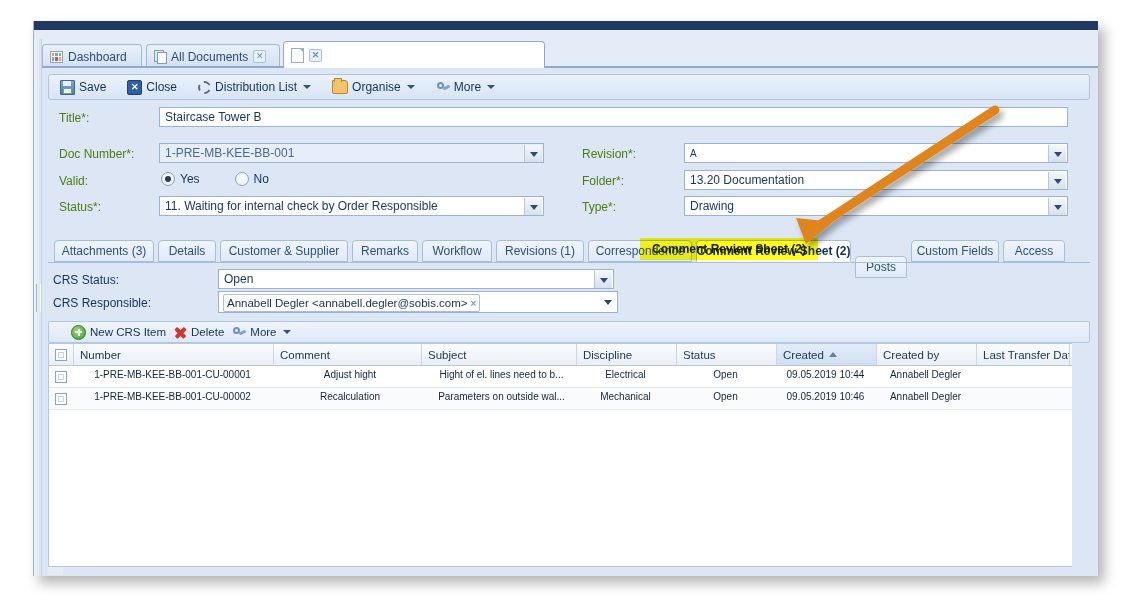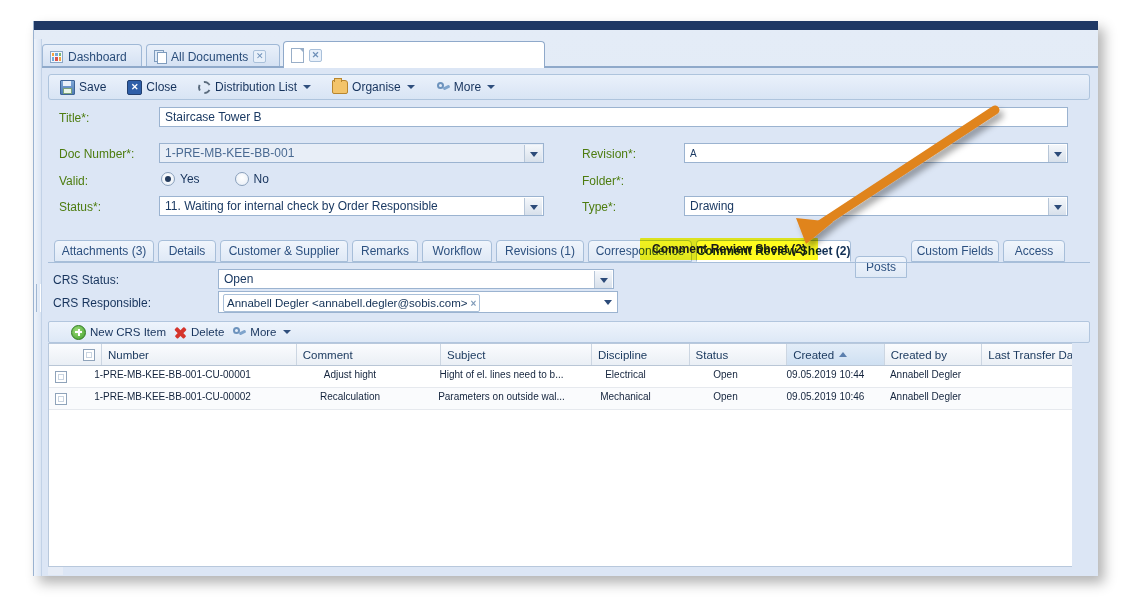--- a/index.html
+++ b/index.html
@@ -192,21 +192,20 @@
 
   
   .grid{
     position:absolute;left:6px;top:275px;width:1024px;bottom:9px;
     background:#fff;border:1px solid #b8c8dc;overflow:hidden;
   }
   .ghead{
     display:flex;height:21px;
     background:linear-gradient(180deg,#fbfcfe,#eaeff5);
     border-bottom:1px solid #b9c6d6;
-    padding-left:28px;
   }
   .gh{
     box-sizing:border-box;padding:3px 6px;font-size:11.5px;color:#1d3b60;
     border-right:1px solid #ccd6e2;white-space:nowrap;overflow:hidden;
     display:flex;align-items:center;gap:5px;
   }
   .gh.sorted{background:linear-gradient(180deg,#e3edf8,#cfe0f2);}
   .sortasc{width:0;height:0;border-left:4px solid transparent;border-right:4px solid transparent;
     border-bottom:5px solid #5b7fae;}
   .grow{display:flex;height:21px;border-bottom:1px solid #e6e9ee;background:#fff;}
@@ -326,20 +325,24 @@
             <span class="ddbtn"></span>
           </div>
 
           <div class="lbl" style="left:534px;top:41px;">Revision*:</div>
           <div class="fld sm" style="left:636px;top:37px;width:384px;">
             <span>A</span>
             <span class="ddbtn"></span>
           </div>
 
           <div class="lbl" style="left:534px;top:68px;">Folder*:</div>
+          <div class="fld" style="left:636px;top:64px;width:384px;">
+            <span>13.20 Documentation</span>
+            <span class="ddbtn"></span>
+          </div>
 
           <div class="lbl" style="left:534px;top:94px;">Type*:</div>
           <div class="fld" style="left:636px;top:90px;width:384px;">
             <span>Drawing</span>
             <span class="ddbtn"></span>
           </div>
         </div>
 
         <div class="sectabs">
           <div class="stab" style="left:6px;width:100px;">Attachments (3)</div>

